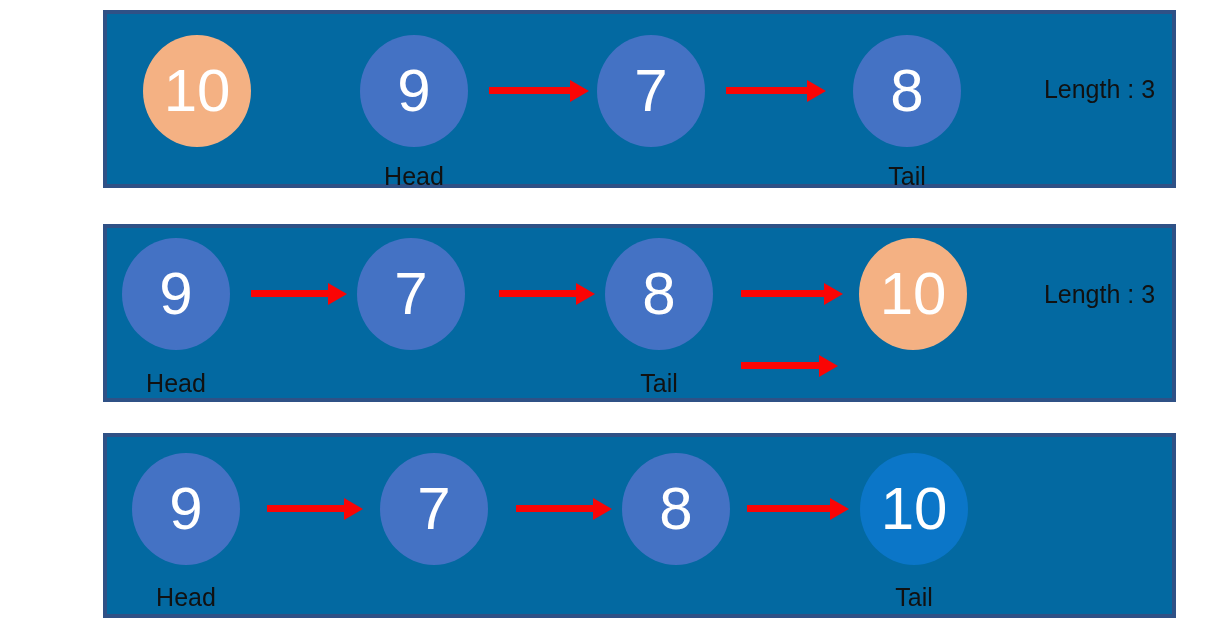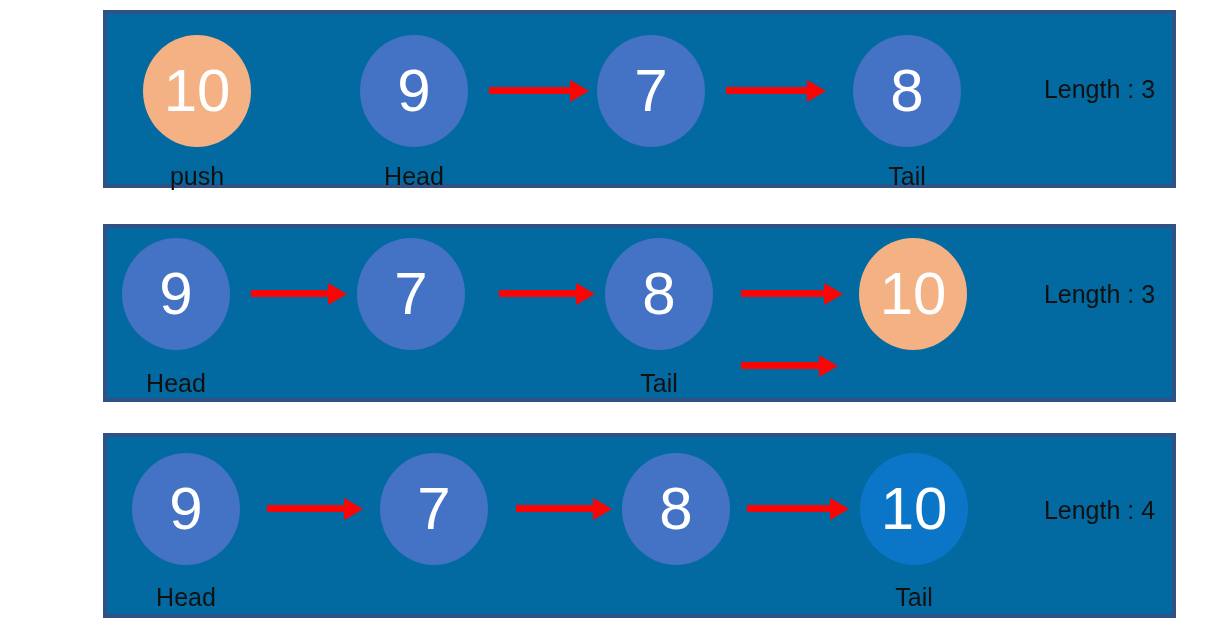--- a/index.html
+++ b/index.html
@@ -69,21 +69,20 @@
 </head>
 <body>
 
 <div class="canvas">
 
   <div class="panel" id="panel-1">
     <div class="diagram">
         <div class="node" style="left: 36px; top: 21px; background: rgb(244, 177, 131);">
           <span class="node-value">10</span>
         </div>
-        <div class="node-label" style="left: 15px; top: 148px;">push</div>
         <div class="node" style="left: 253px; top: 21px; background: rgb(68, 114, 196);">
           <span class="node-value">9</span>
         </div>
         <div class="node-label" style="left: 232px; top: 148px;">Head</div>
         <div class="node" style="left: 490px; top: 21px; background: rgb(68, 114, 196);">
           <span class="node-value">7</span>
         </div>
         <div class="node" style="left: 746px; top: 21px; background: rgb(68, 114, 196);">
           <span class="node-value">8</span>
         </div>
@@ -158,16 +157,15 @@
         </div>
         <div class="arrow" title="7→8" style="left: 409px; top: 61px; width: 96px;">
           <div class="arrow-shaft" style="width: 79px;"></div>
           <div class="arrow-head" style="left: 77px;"></div>
         </div>
         <div class="arrow" title="8→10" style="left: 640px; top: 61px; width: 102px;">
           <div class="arrow-shaft" style="width: 85px;"></div>
           <div class="arrow-head" style="left: 83px;"></div>
         </div>
       </div>
-    <div class="length-label">Length : 4</div>
   </div>
 
 </div>
 
 </body></html>

